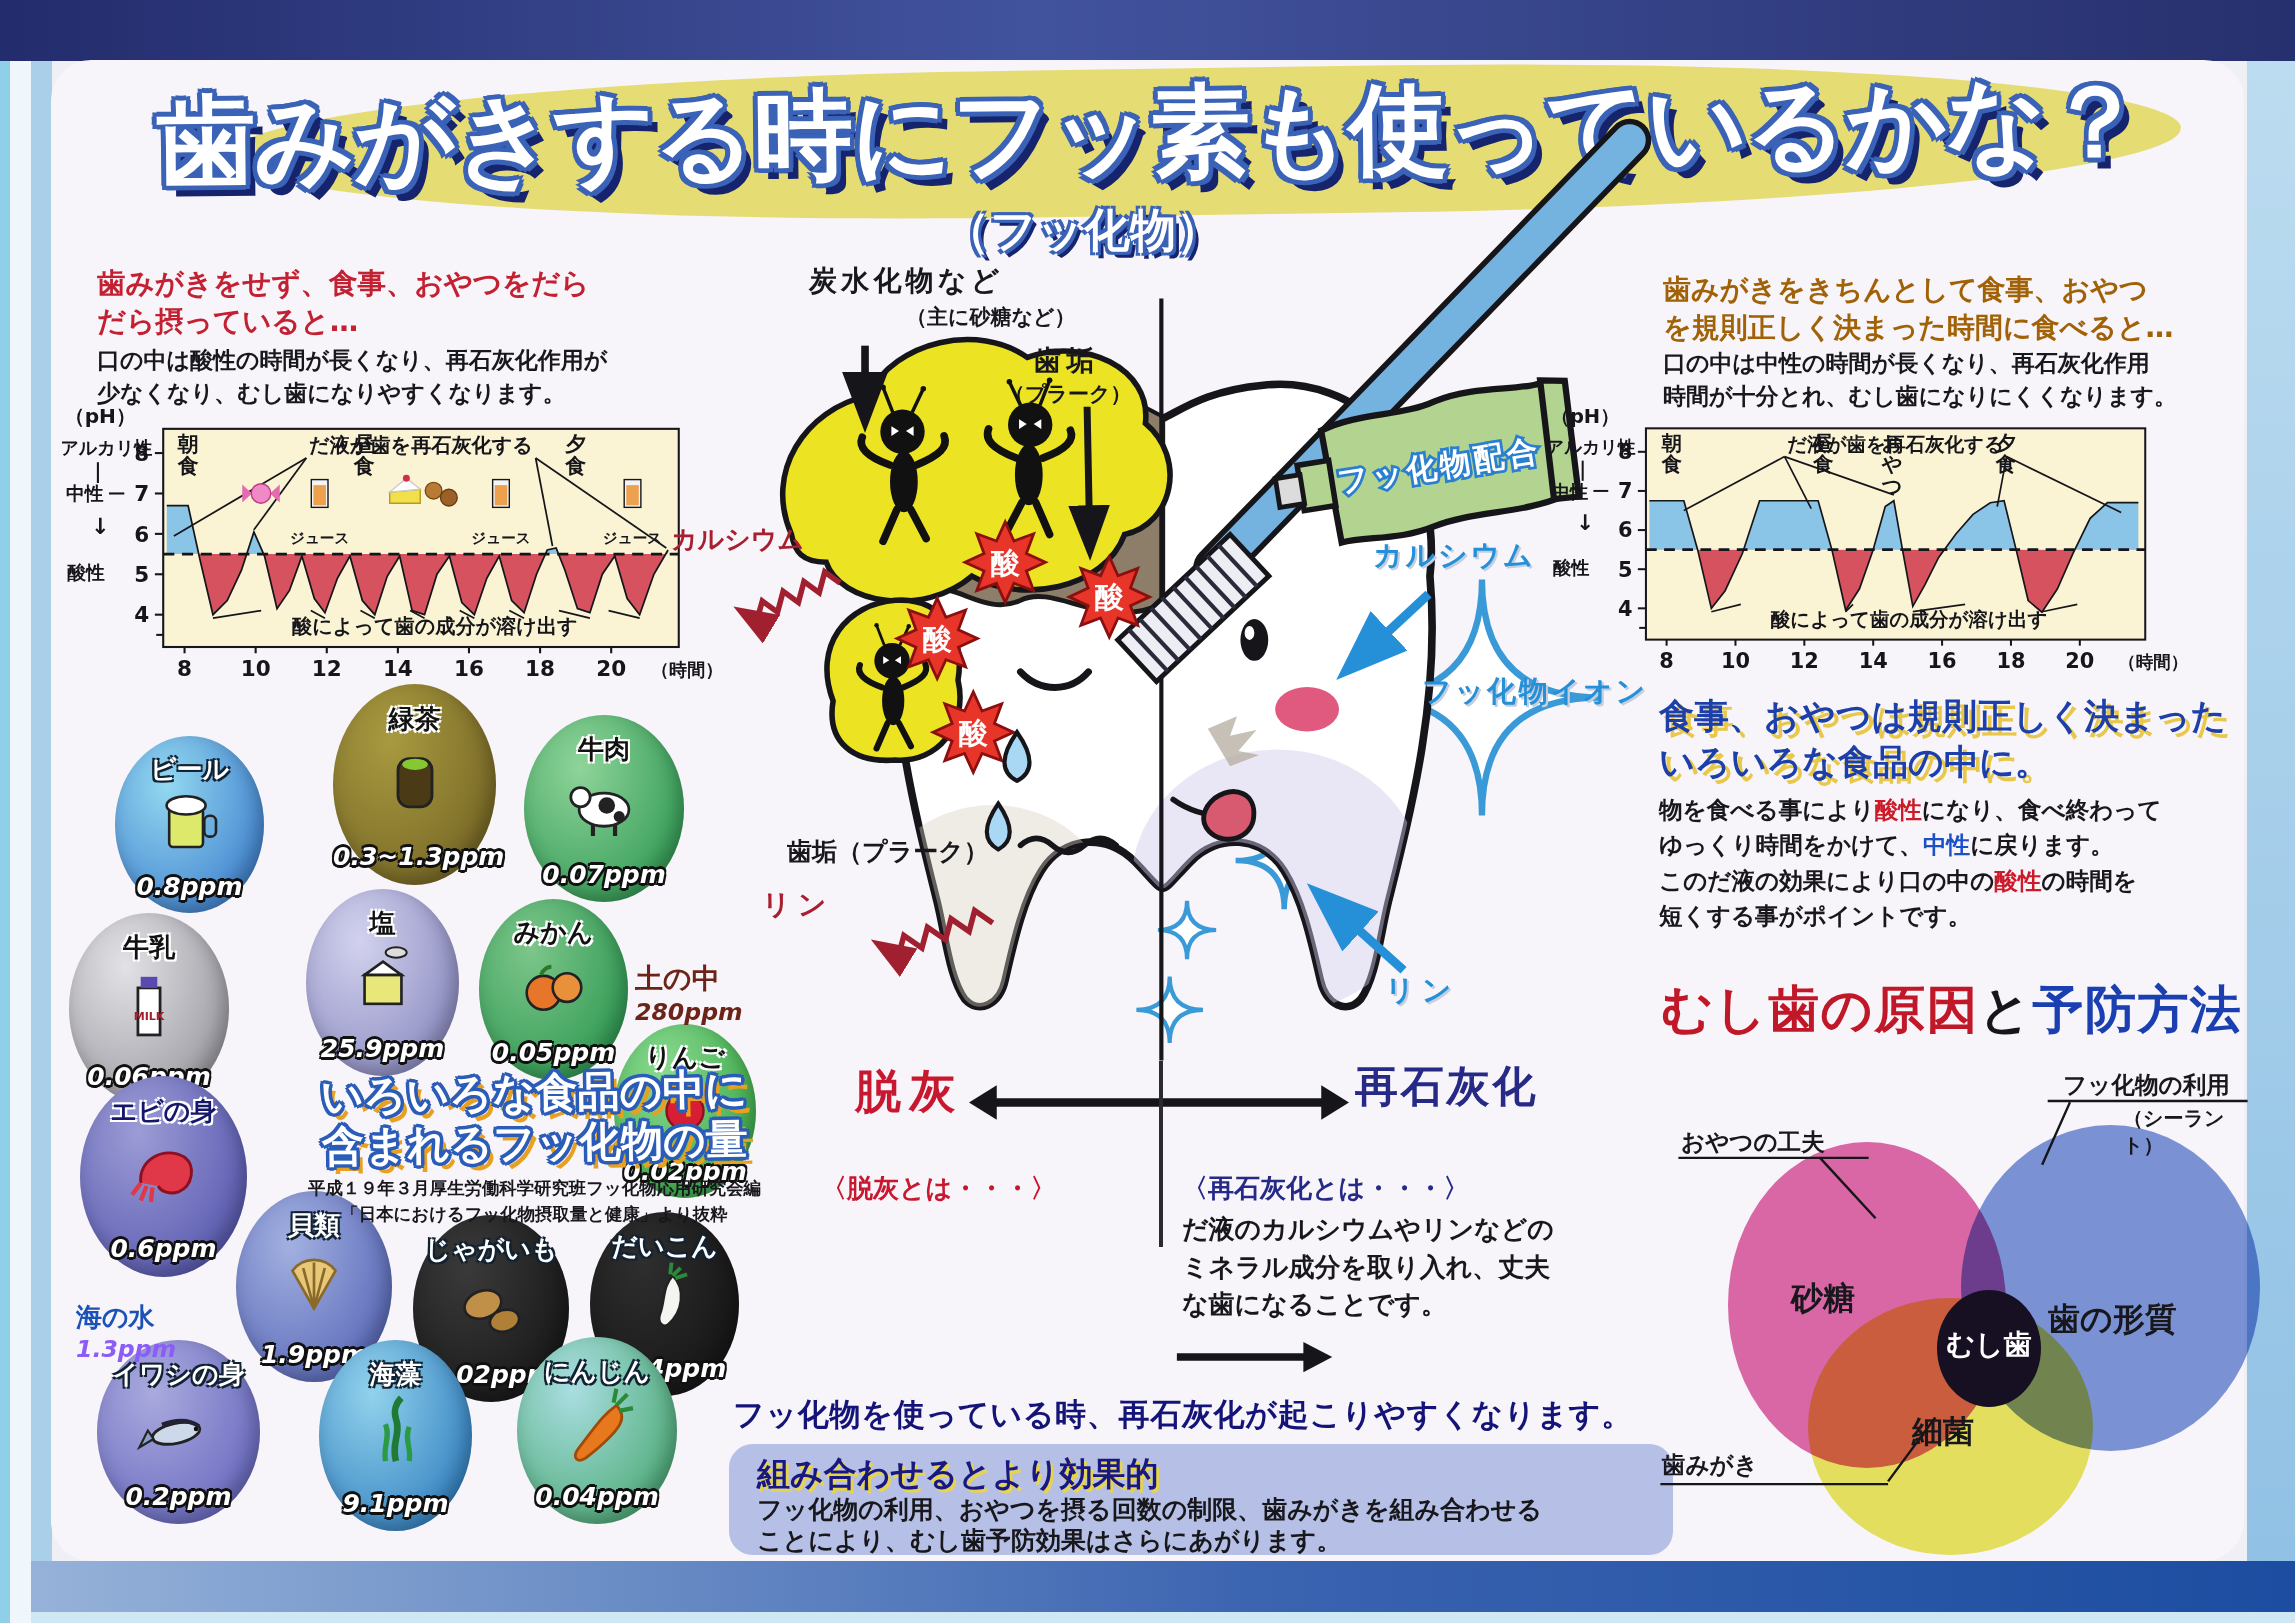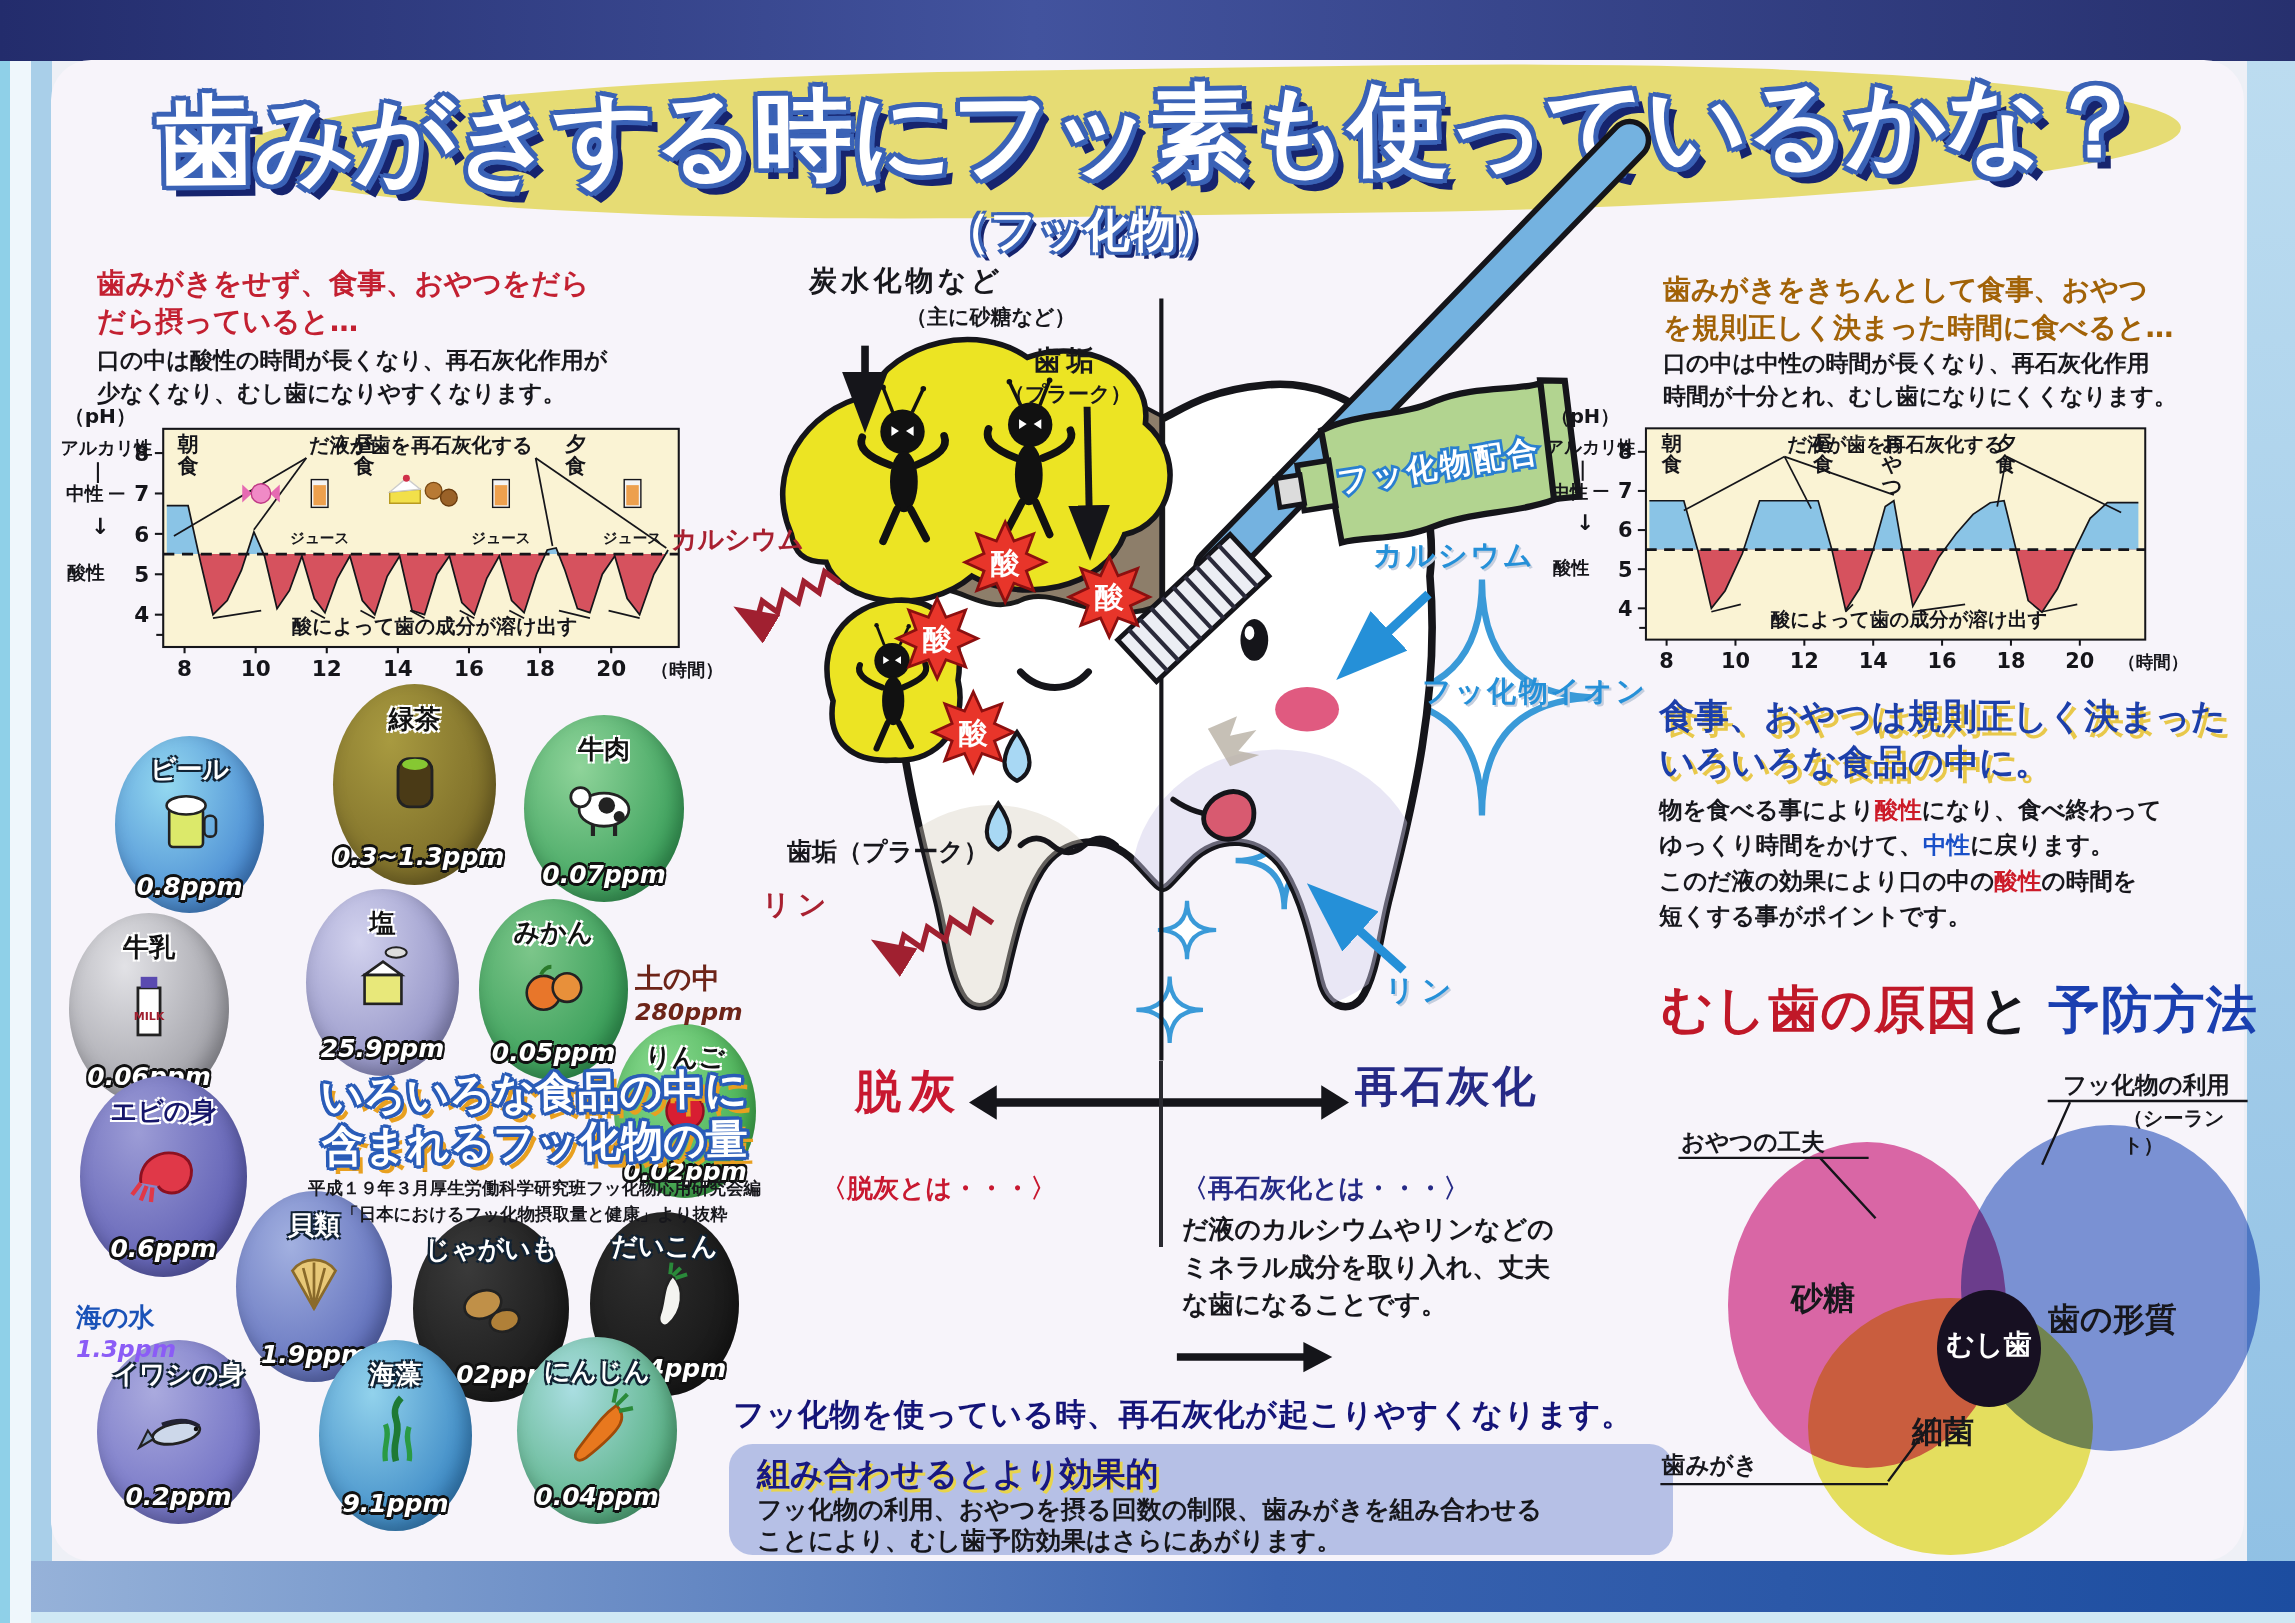--- a/index.html
+++ b/index.html
@@ -553,21 +553,21 @@
   <div class="abs advice-h pre" style="left:1659px;top:694px;font-size:35px;line-height:1.3;">食事、おやつは規則正しく決まった
 いろいろな食品の中に。</div>
   <div class="abs body-txt" style="left:1659px;top:793px;font-size:23.6px;line-height:1.5;">
       <div><span>物を食べる事により</span><span class="seg-red">酸性</span><span>になり、食べ終わって</span></div>
       <div><span>ゆっくり時間をかけて、</span><span class="seg-blue">中性</span><span>に戻ります。</span></div>
       <div><span>このだ液の効果により口の中の</span><span class="seg-red">酸性</span><span>の時間を</span></div>
       <div><span>短くする事がポイントです。</span></div>
     </div>
 
   <div class="abs venn-head" style="left:1661px;top:976px;">
-    <span style="color:#c01828;">むし歯の原因</span><span style="color:#15151a;">と</span><span style="color:#1a3fb0;margin-left:16px;">予防方法</span>
+    <span style="color:#c01828;">むし歯の原因</span><span style="color:#15151a;">と</span><span style="color:#1a3fb0;">予防方法</span>
   </div>
 
   <div class="abs" style="left:1659px;top:1069px;width:590px;height:486px;">
     <div class="vc" style="left:69px;top:73px;width:278px;height:326px;background:#e06aa8;"></div>
     <div class="vc" style="left:302px;top:56px;width:299px;height:326px;background:#7e98d8;"></div>
     <div class="vc" style="left:149px;top:229px;width:285px;height:257px;background:#ece860;"></div>
     <div class="vcenter" style="left:278px;top:221px;width:104px;height:117px;"></div>
     <svg class="abs" style="left:0;top:0;" width="590" height="486" viewBox="0 0 850 700">
       <path d="M 28,128 H 302 M 232,128 L 312,215" stroke="#15151a" stroke-width="3.5" fill="none"></path>
       <path d="M 560,46 H 848 M 592,48 L 552,138" stroke="#15151a" stroke-width="3.5" fill="none"></path>

